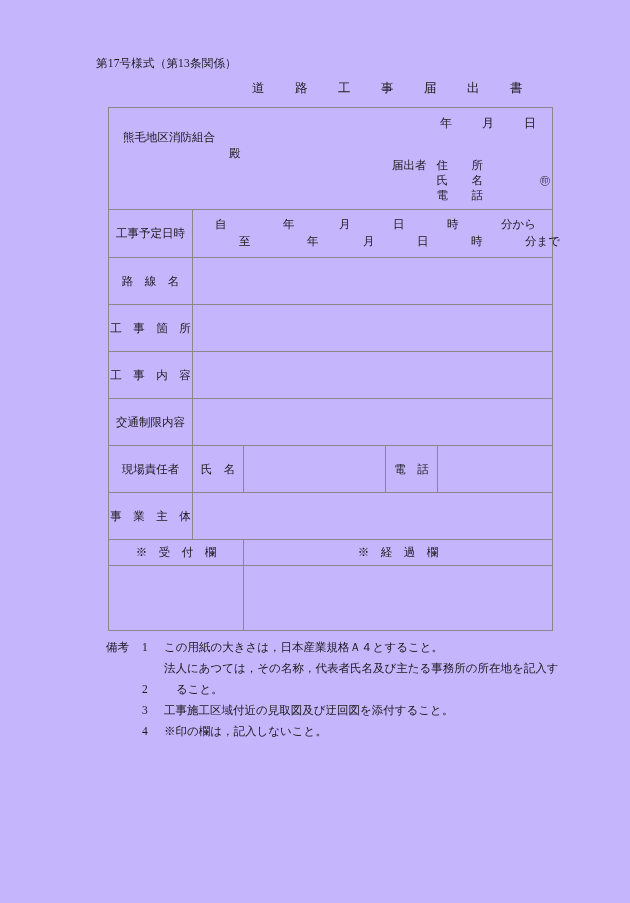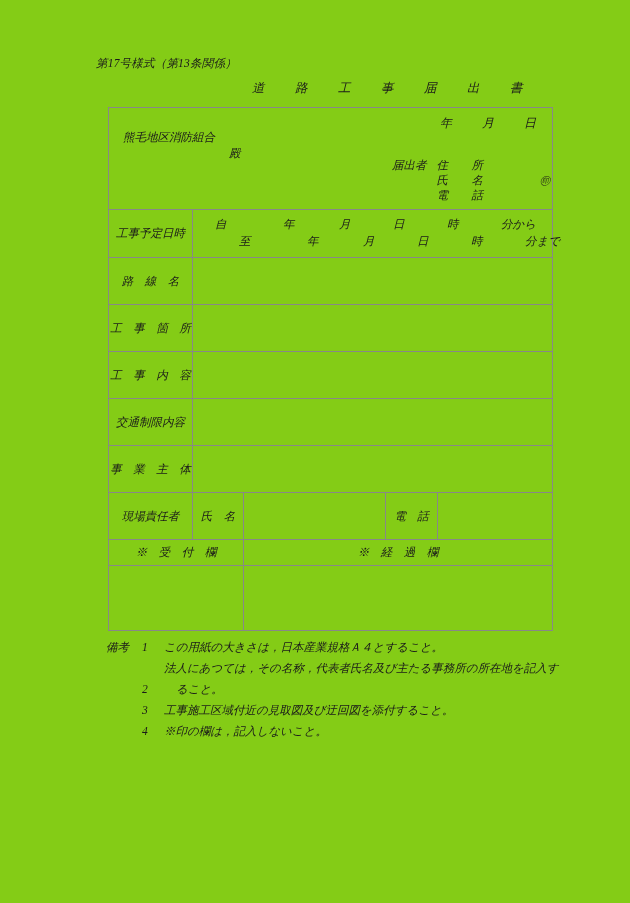--- a/index.html
+++ b/index.html
@@ -13,22 +13,21 @@
     height: 903px;
     position: relative;
     font-family: "Liberation Serif", "DejaVu Serif", serif;
     color: #1a1a1a;
     overflow: hidden;
   }
 
   .page {
     position: absolute;
     inset: 0;
-    background: #84cc16;
-    font-style: italic;
+    background: #c4b5fd;
   }
 
   
   .form-no {
     position: absolute;
     left: 96px;
     top: 56px;
     font-size: 11.5px;
     letter-spacing: 0.2px;
     white-space: nowrap;
@@ -249,30 +248,30 @@
         <td class="lbl">工　事　内　容</td>
         <td class="row-blank" colspan="4"></td>
       </tr>
 
       <tr>
         <td class="lbl">交通制限内容</td>
         <td class="row-blank" colspan="4"></td>
       </tr>
 
       <tr>
-        <td class="lbl">事　業　主　体</td>
-        <td class="row-blank" colspan="4"></td>
-      </tr>
-
-      <tr>
         <td class="lbl">現場責任者</td>
         <td class="sub-lbl row-blank">氏　名</td>
         <td class="row-blank"></td>
         <td class="sub-lbl row-blank">電　話</td>
         <td class="row-blank"></td>
+      </tr>
+
+      <tr>
+        <td class="lbl">事　業　主　体</td>
+        <td class="row-blank" colspan="4"></td>
       </tr>
 
       <tr>
         <td class="sect-hdr" colspan="2">※　受　付　欄</td>
         <td class="sect-hdr" colspan="3">※　経　過　欄</td>
       </tr>
 
       <tr>
         <td class="sect-body" colspan="2"></td>
         <td class="sect-body" colspan="3"></td>

